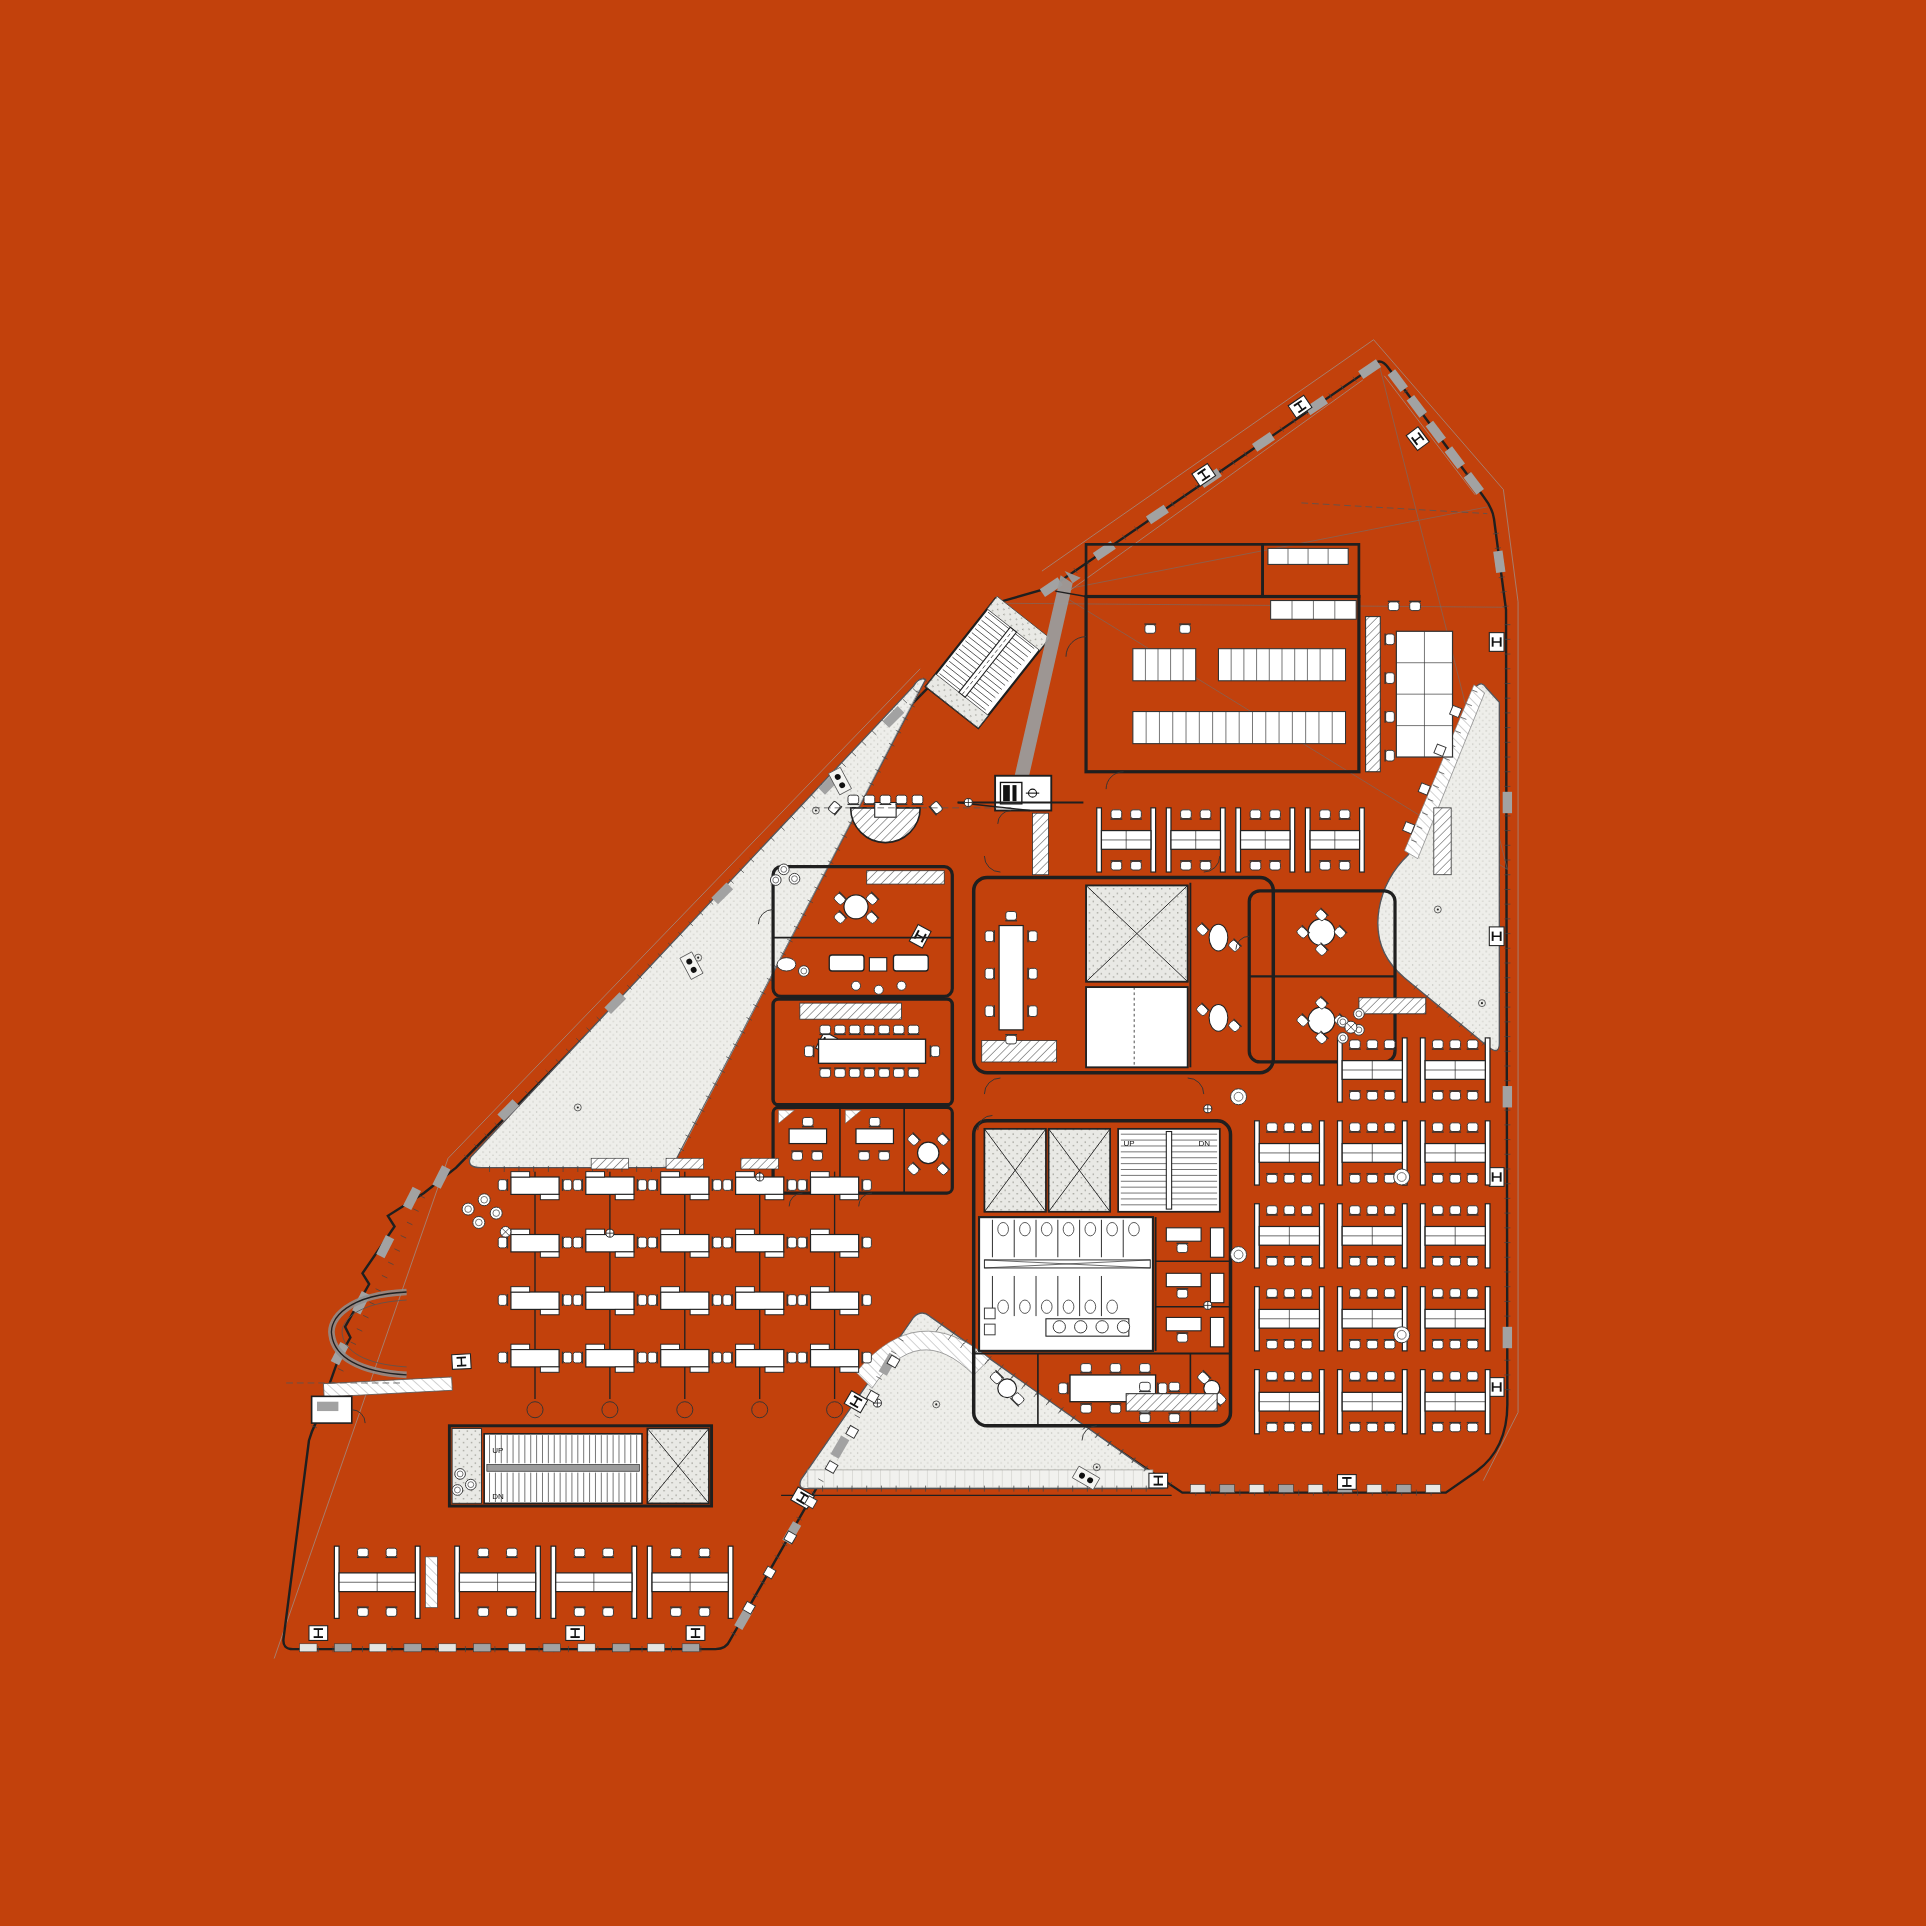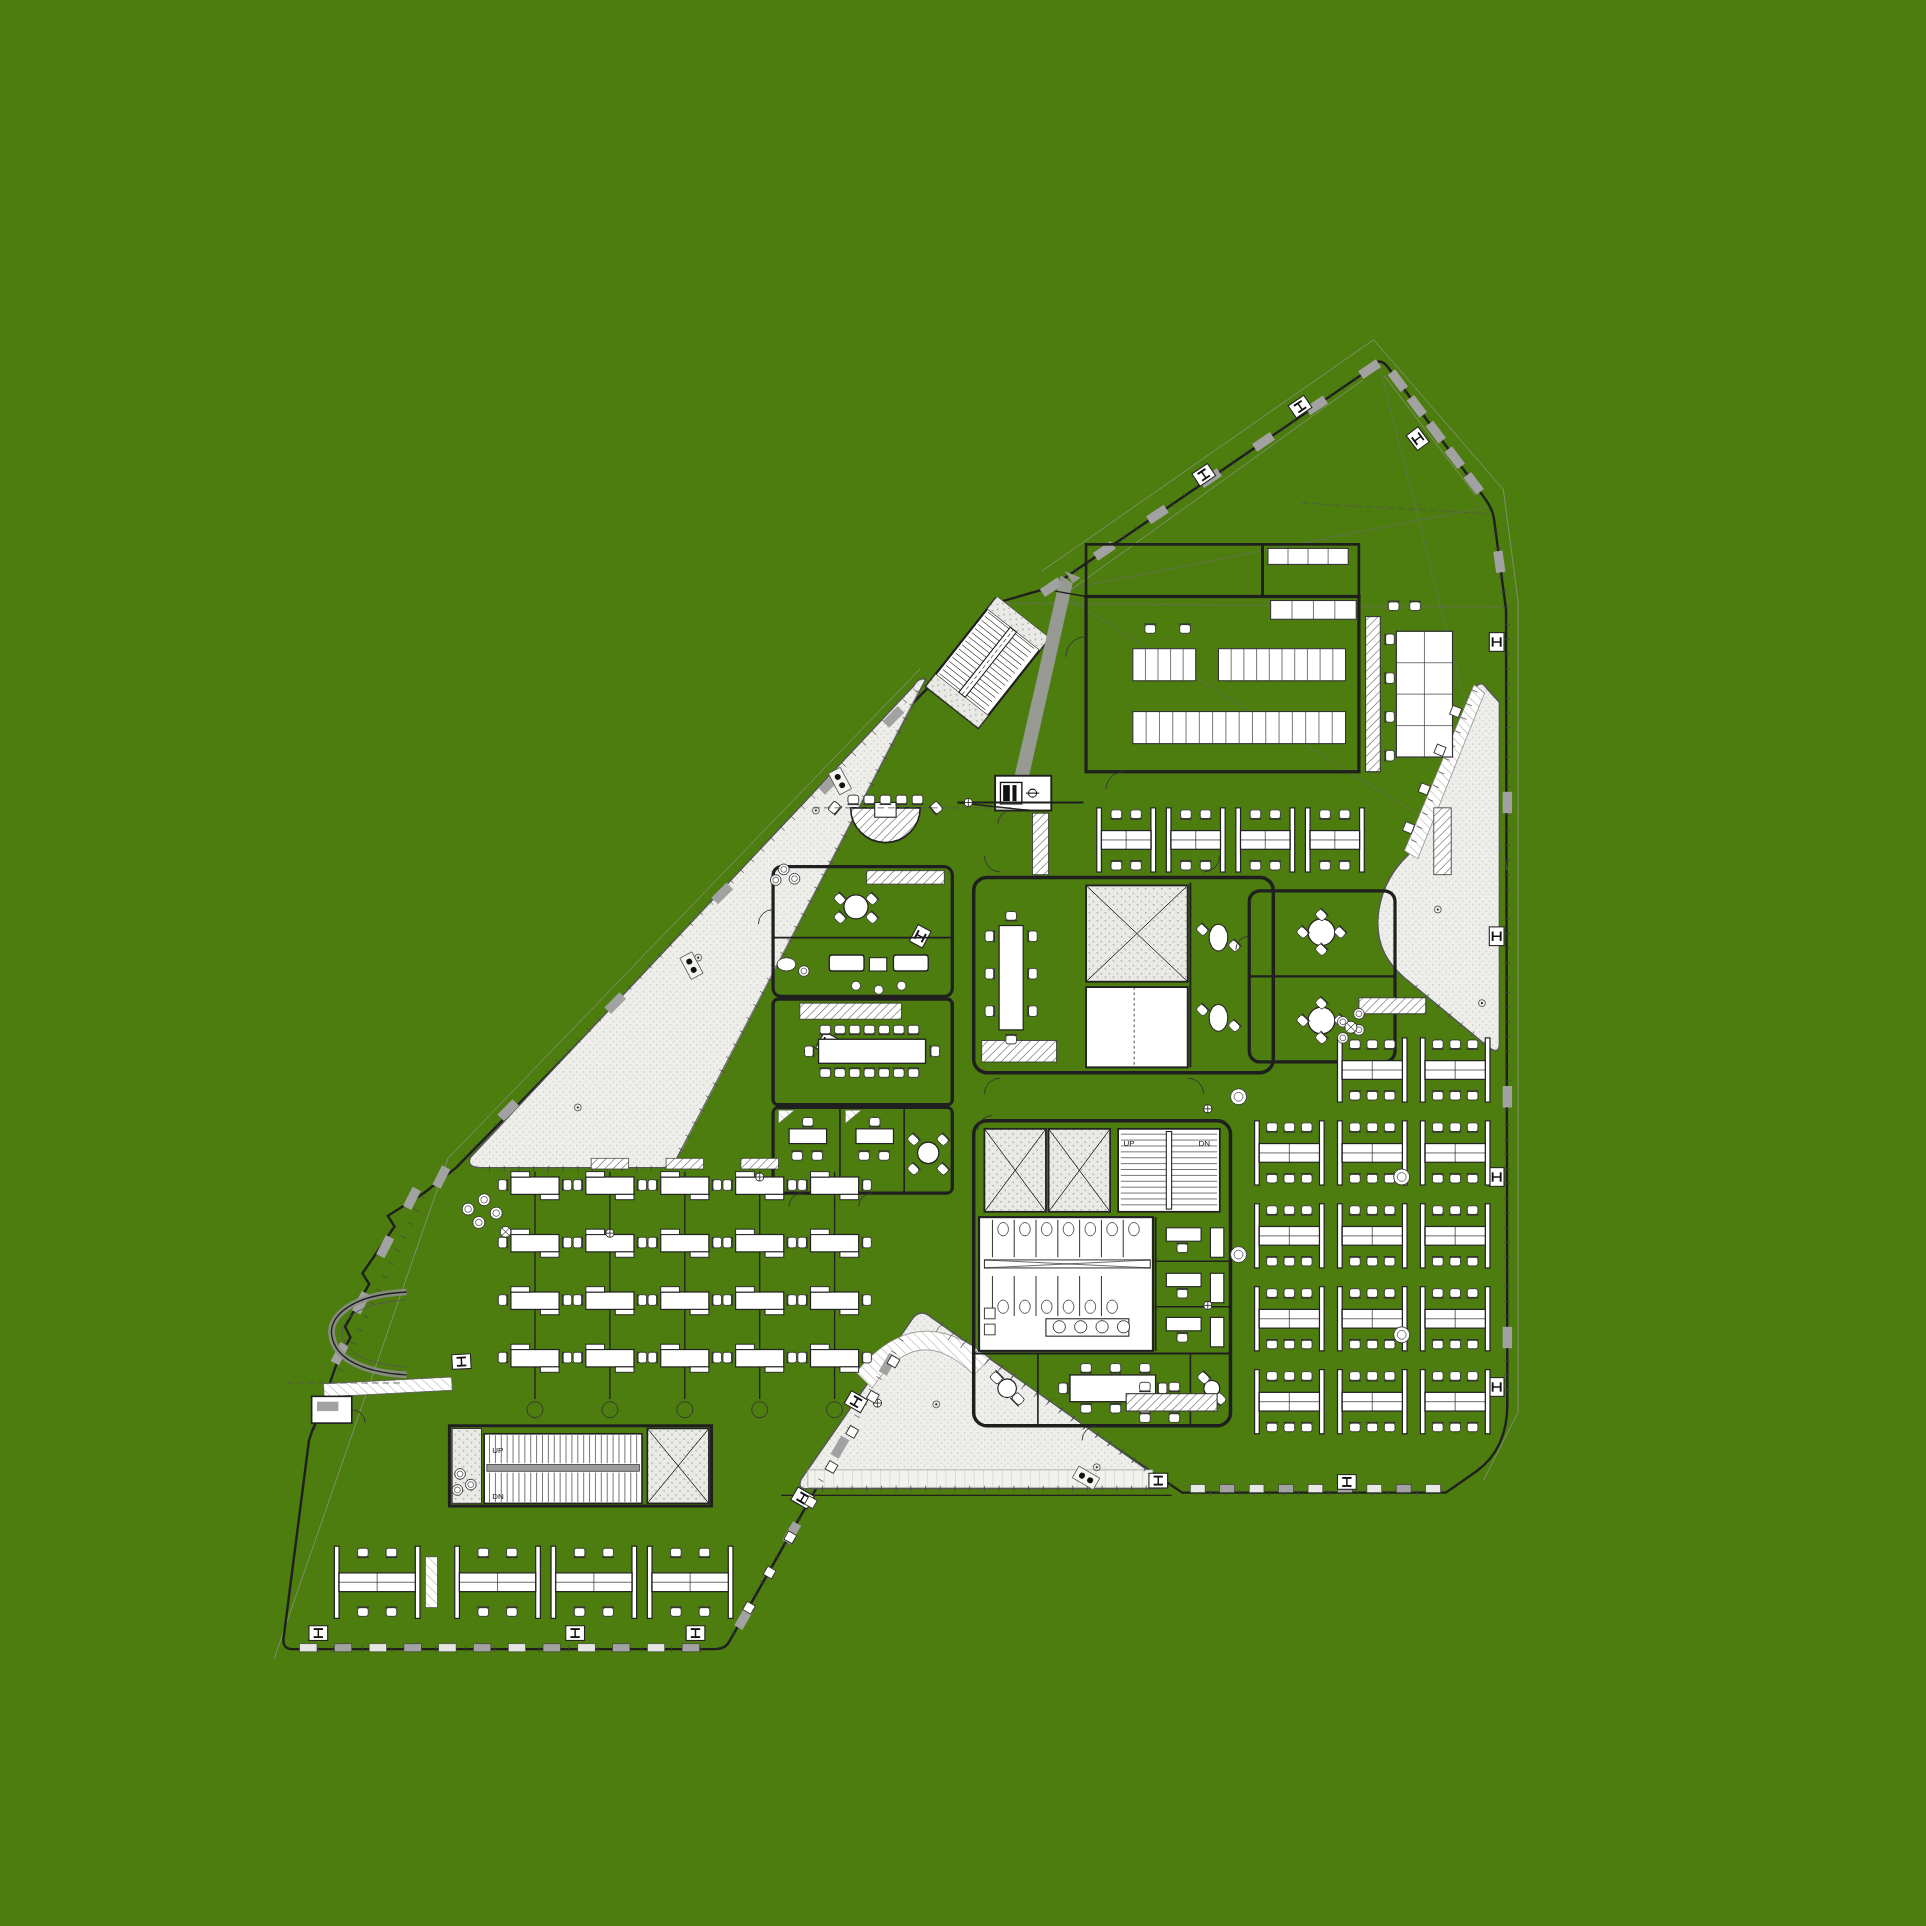--- a/index.html
+++ b/index.html
@@ -1,16 +1,16 @@
 <!DOCTYPE html>
 <html style="font-size:6.2px"><head>
 <meta charset="utf-8">
 <style>
   html,body{margin:0;padding:0;background:#ffffff;}
-  .sheet{width:100vw;height:100vh;display:flex;align-items:center;justify-content:center;background:#4d7c0f;}
+  .sheet{width:100vw;height:100vh;display:flex;align-items:center;justify-content:center;background:#c2410c;}
   svg{width:100%;height:100%;display:block;}
   .wall{fill:none;stroke:#1f1f1f;}
   .hair{fill:none;stroke:#9a9a9a;stroke-width:.5;}
   .lbl{font-family:"Liberation Sans",sans-serif;font-size:6px;fill:#111;}
 </style>
 </head>
 <body>
 
 <div class="sheet">
 <svg viewBox="0 0 1440 1080" preserveAspectRatio="xMidYMid meet">

